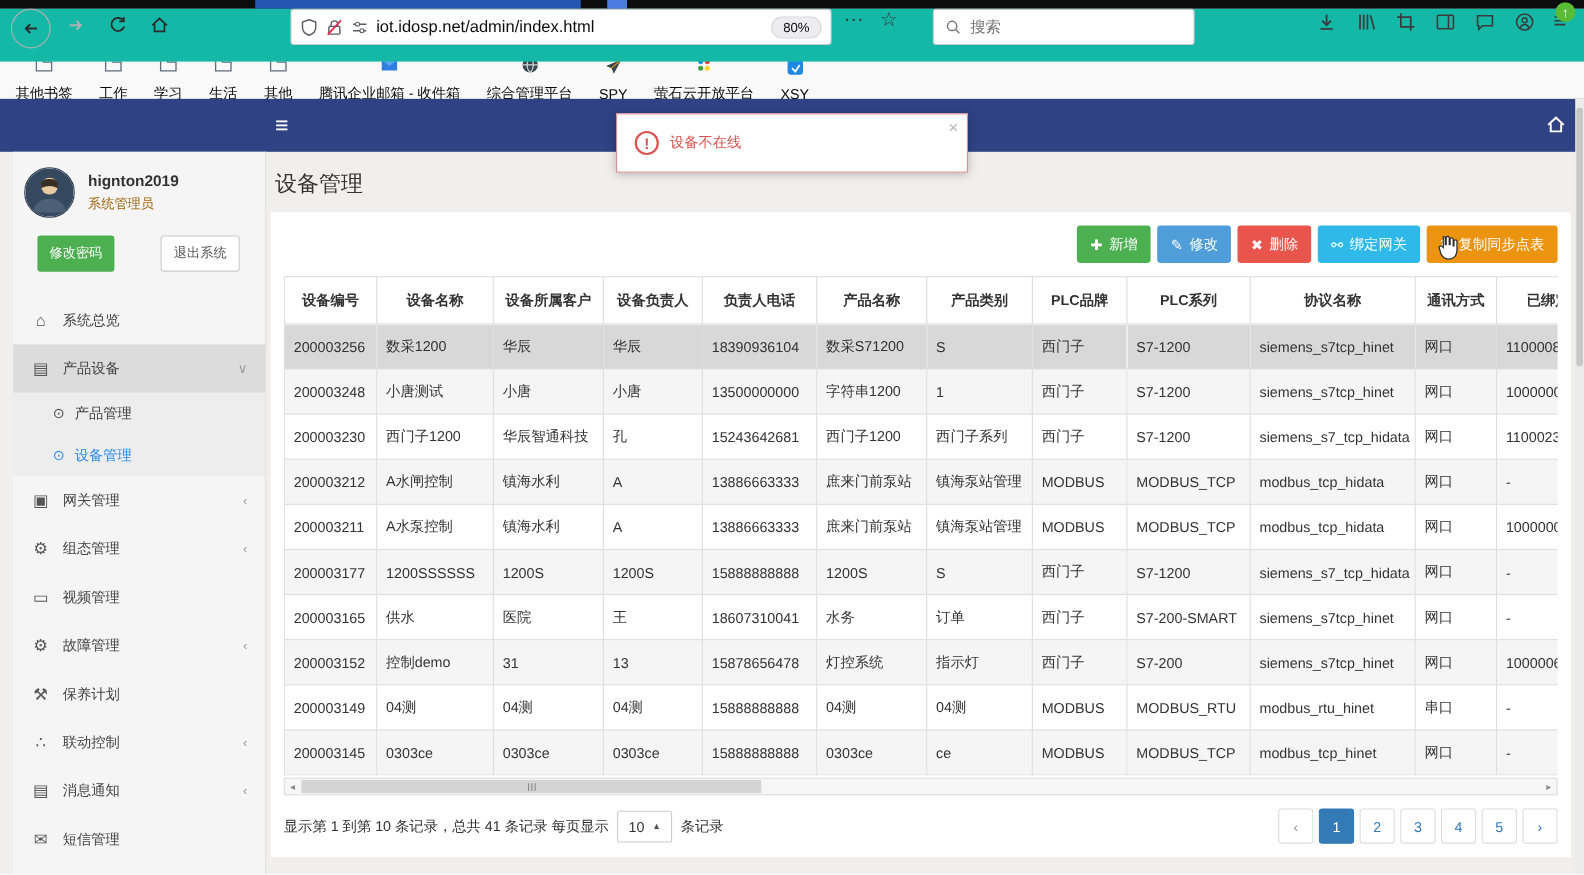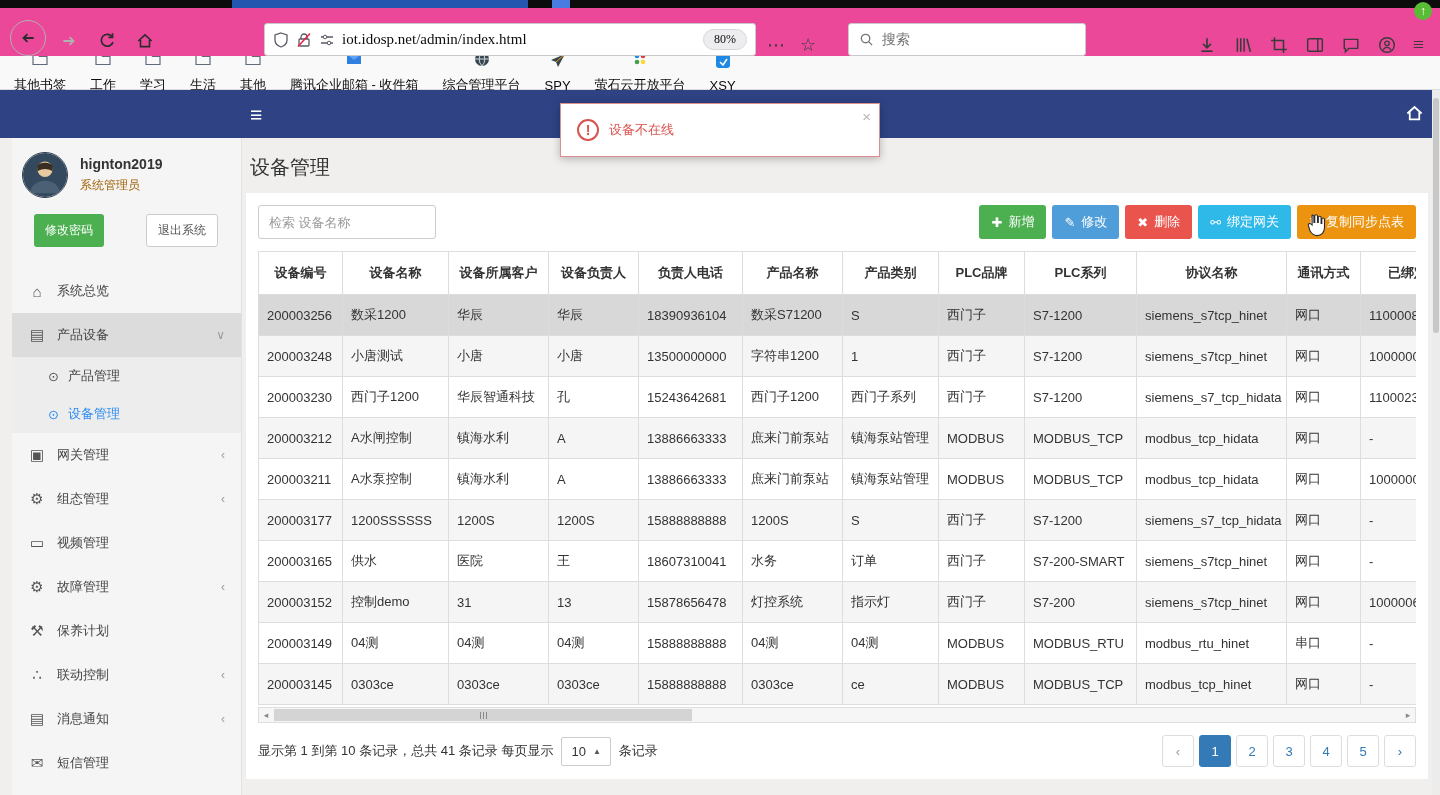--- a/index.html
+++ b/index.html
@@ -5,21 +5,21 @@
   * { box-sizing: border-box; margin:0; padding:0; }
   html,body { width:1440px; height:795px; overflow:hidden; }
   body { font-family:"Liberation Sans","DejaVu Sans",sans-serif; background:#fff; position:relative; }
 
   
   .titlebar { height:8px; background:#0c0c0d; position:relative; }
   .tabhl  { position:absolute; left:232px; top:0; width:296px; height:8px; background:#2456b0; }
   .tabhl2 { position:absolute; left:552px; top:0; width:18px; height:8px; background:#4a7be0; }
 
   
-  .toolbar { height:48px; background:#ec4899; display:flex; align-items:flex-end; padding:0 10px; gap:8px; position:relative;font-family:Liberation Serif, serif; }
+  .toolbar { height:48px; background:#14b8a6; display:flex; align-items:flex-start; padding:0 10px; gap:8px; position:relative; }
   .navbtn { width:30px; height:30px; display:flex; align-items:center; justify-content:center; flex:0 0 auto; }
   .backbtn { width:36px; height:36px; border:1px solid #b1b1b3; border-radius:50%; }
   .navbtn svg { width:18px; height:18px; }
   .urlbar { height:33px; background:#fff; border:1px solid #c8c8cd; border-radius:3px; display:flex; align-items:center; width:492px; margin-left:96px; padding:0 8px; gap:7px; flex:0 0 auto; }
   .urlbar svg { width:16px; height:16px; flex:0 0 auto; }
   .url-text { flex:1; font-size:15px; color:#0c0c0d; white-space:nowrap; overflow:hidden; }
   .zoom-pill { background:#ededf0; border:1px solid #d7d7db; border-radius:11px; padding:2px 10px; font-size:12px; color:#0c0c0d; flex:0 0 auto; }
   .tb-glyph { font-size:18px; color:#3b3b3d; width:24px; text-align:center; flex:0 0 auto; }
   .searchbar { width:238px; height:33px; border:1px solid #c8c8cd; background:#fff; border-radius:3px; margin-left:20px; display:flex; align-items:center; padding:0 10px; gap:8px; color:#737373; font-size:14px; flex:0 0 auto; }
   .searchbar svg { width:15px; height:15px; }
@@ -366,21 +366,20 @@
           <span class="ic">✉</span>
           <span class="lbl">短信管理</span>
         </div>
       </div>
   </div>
 
   <div class="main">
     <div class="page-title">设备管理</div>
     <div class="panel">
       <div class="panel-toolbar">
-        <input class="search-input" placeholder="检索 设备名称" style="">
         <div class="actions" id="actions">
             <button class="abtn" style="background: rgb(76, 175, 80);">
               <span class="aic">✚</span>
               <span class="albl">新增</span>
             </button>
             <button class="abtn" style="background: rgb(79, 158, 217);">
               <span class="aic">✎</span>
               <span class="albl">修改</span>
             </button>
             <button class="abtn" style="background: rgb(233, 84, 77);">

